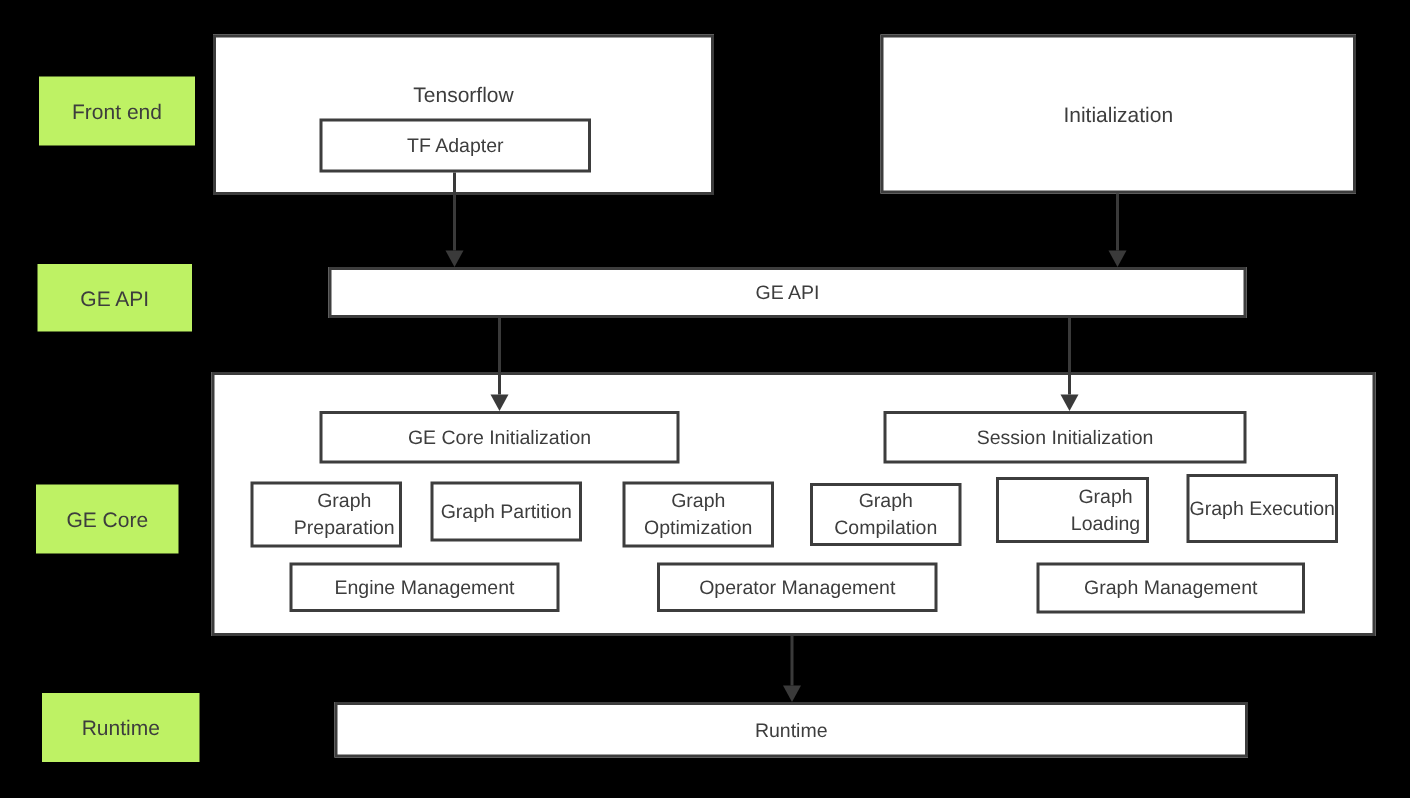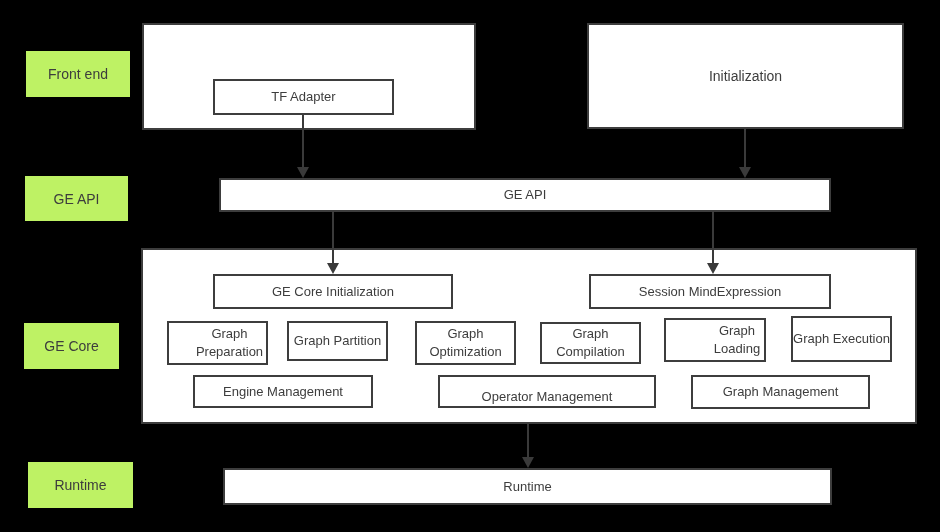--- a/index.html
+++ b/index.html
@@ -89,40 +89,41 @@
     <span>GE API</span>
   </div>
   <div class="side-label" style="left:24px; top:323px; width:95px; height:46px;">
     <span>GE Core</span>
   </div>
   <div class="side-label" style="left:28px; top:462px; width:105px; height:46px;">
     <span>Runtime</span>
   </div>
 
   <div class="outer-box" style="left:142px; top:23px; width:334px; height:107px;">
+    <div class="top-label" style="top:30px;">Tensorflow</div>
     <div class="box" style="left:69px; top:54px; width:181px; height:36px;">
       <span>TF Adapter</span>
     </div>
   </div>
 
   <div class="box" style="left:587px; top:23px; width:317px; height:106px; font-size:14px;">
     <span>Initialization</span>
   </div>
 
   <div class="box" style="left:219px; top:178px; width:612px; height:34px;">
     <span>GE API</span>
   </div>
 
   <div class="outer-box" style="left:141px; top:248px; width:776px; height:176px;">
 
     <div class="box" style="left:70px; top:24px; width:240px; height:35px;">
       <span>GE Core Initialization</span>
     </div>
     <div class="box" style="left:446px; top:24px; width:242px; height:35px;">
-      <span>Session MindExpression</span>
+      <span>Session Initialization</span>
     </div>
 
     <div class="box" style="left:24px; top:71px; width:101px; height:44px;padding-left:24px;">
       <span>Graph Preparation</span>
     </div>
     <div class="box" style="left:144px; top:71px; width:101px; height:40px;">
       <span>Graph Partition</span>
     </div>
     <div class="box" style="left:272px; top:71px; width:101px; height:44px;">
       <span>Graph Optimization</span>
@@ -133,21 +134,21 @@
     <div class="box" style="left:521px; top:68px; width:102px; height:44px;padding-left:44px;">
       <span>Graph Loading</span>
     </div>
     <div class="box" style="left:648px; top:66px; width:101px; height:46px;">
       <span>Graph Execution</span>
     </div>
 
     <div class="box" style="left:50px; top:125px; width:180px; height:33px;">
       <span>Engine Management</span>
     </div>
-    <div class="box" style="left:295px; top:125px; width:218px; height:33px;align-items:flex-end;">
+    <div class="box" style="left:295px; top:125px; width:187px; height:33px;">
       <span>Operator Management</span>
     </div>
     <div class="box" style="left:548px; top:125px; width:179px; height:34px;">
       <span>Graph Management</span>
     </div>
   </div>
 
   <div class="box" style="left:223px; top:468px; width:609px; height:37px;">
     <span>Runtime</span>
   </div>

